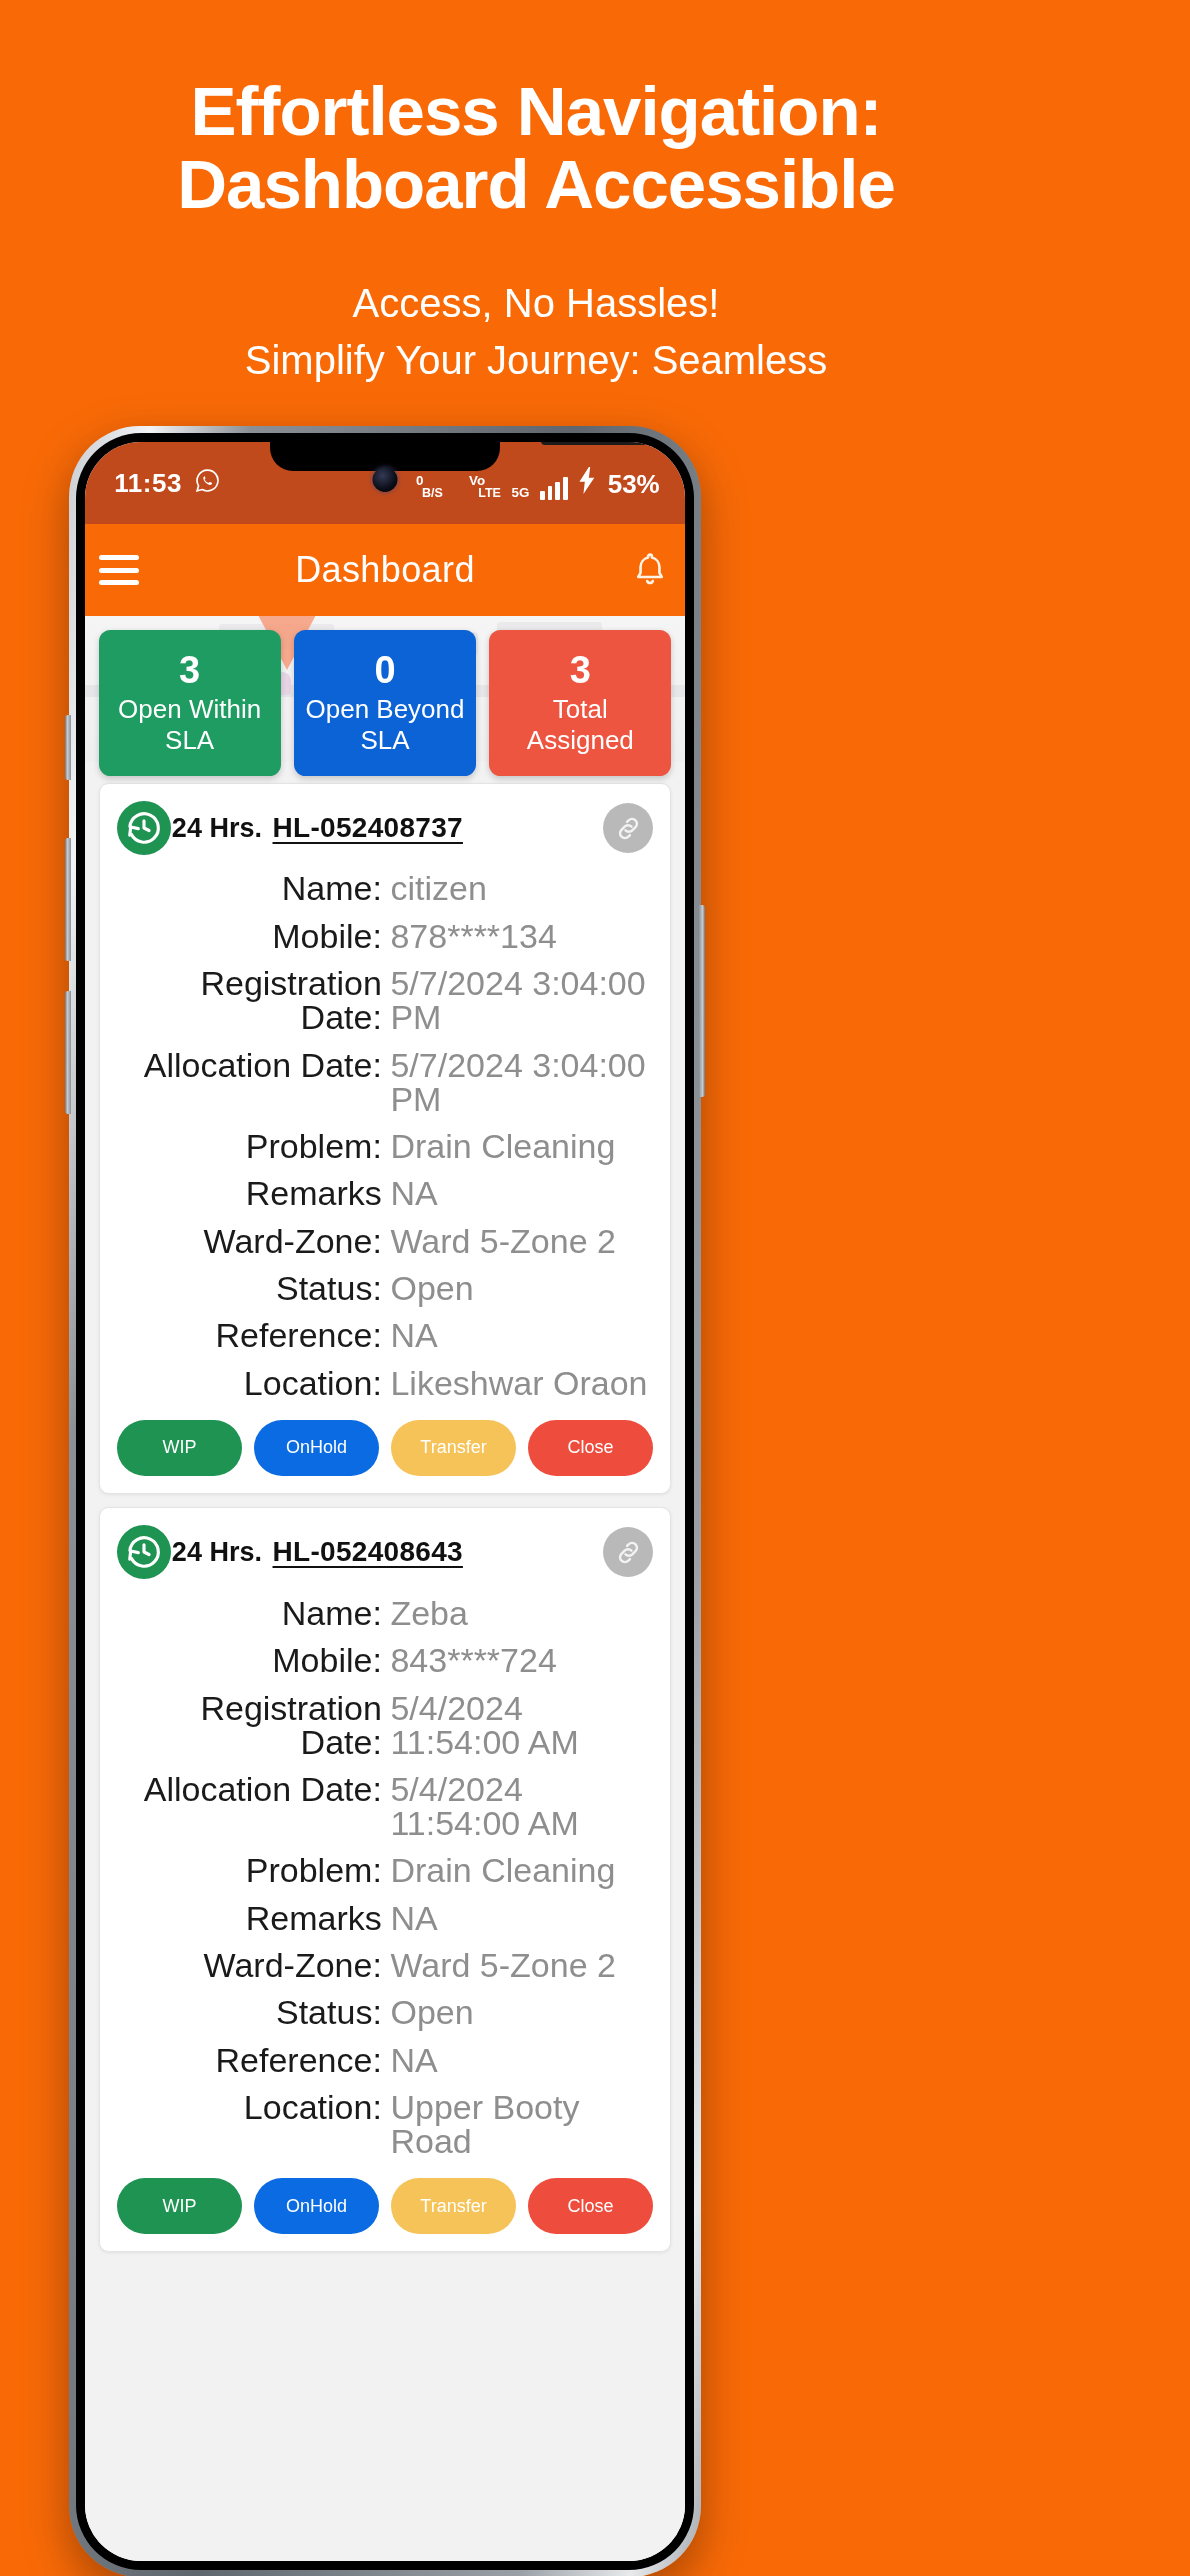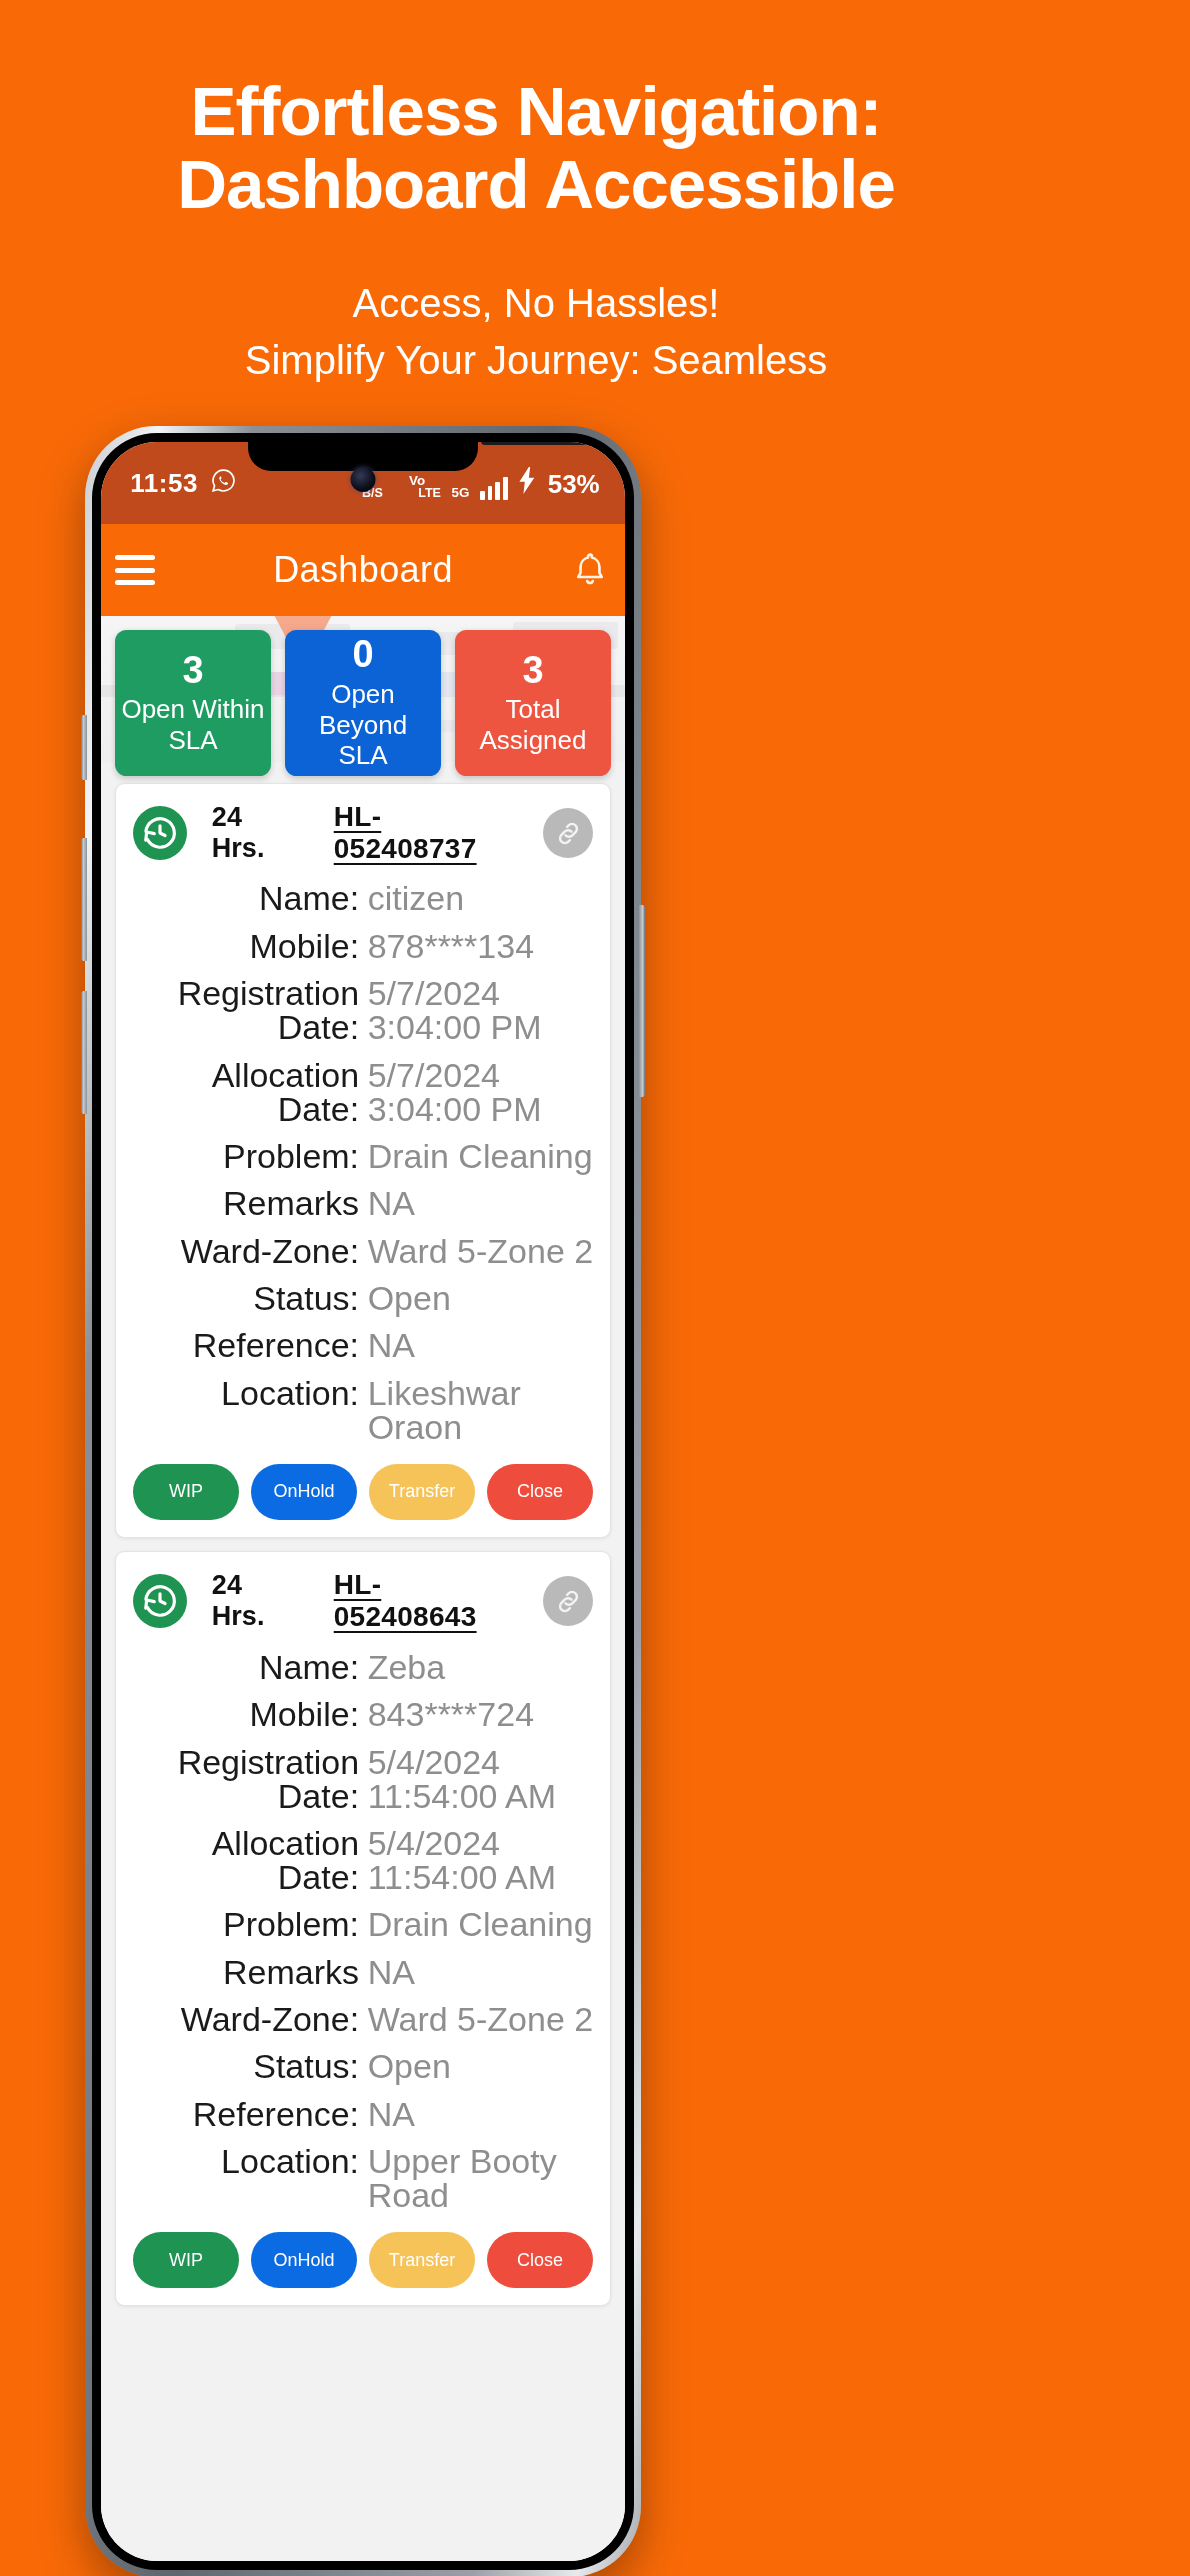--- a/index.html
+++ b/index.html
@@ -33,22 +33,22 @@
   
   .phone-wrap {
     position:absolute;
     left:69px;
     top:426px;
     width:1052px;
     height:2151px;
   }
   .phone {
     position:absolute;
-    left:16px; top:0;
-    width:556px;
+    left:0; top:0;
+    width:632px;
     height:2151px;
     border-radius:71px;
     background:linear-gradient(100deg,#c9ccd1 0%,#f2f4f6 8%,#8b9096 18%,#5f666d 50%,#9aa0a6 82%,#e8eaec 93%,#a7acb2 100%);
     padding:6.7px;
     box-shadow:0 17px 46px rgba(0,0,0,.34);
   }
   .phone-black {
     width:100%; height:100%;
     background:#000;
     border-radius:65px;
@@ -230,21 +230,21 @@
     background:#ffffff;
     border:1px solid #e4e4e4;
     border-radius:9.6px;
     box-shadow:0 1px 3.8px rgba(0,0,0,.07);
     padding:15.3px 13.4px 17px;
     margin-bottom:13.4px;
   }
   .ticket-head {
     display:flex;
     align-items:center;
-    gap:25px;
+    gap:1px;
     padding:1.9px 3.8px 5.8px;
   }
   .clock-badge {
     width:54px; height:54px;
     border-radius:50%;
     background:#1E9352;
     display:flex; align-items:center; justify-content:center;
     flex:0 0 auto;
   }
   .hrs { font-size:27px; font-weight:bold; color:#111; }

